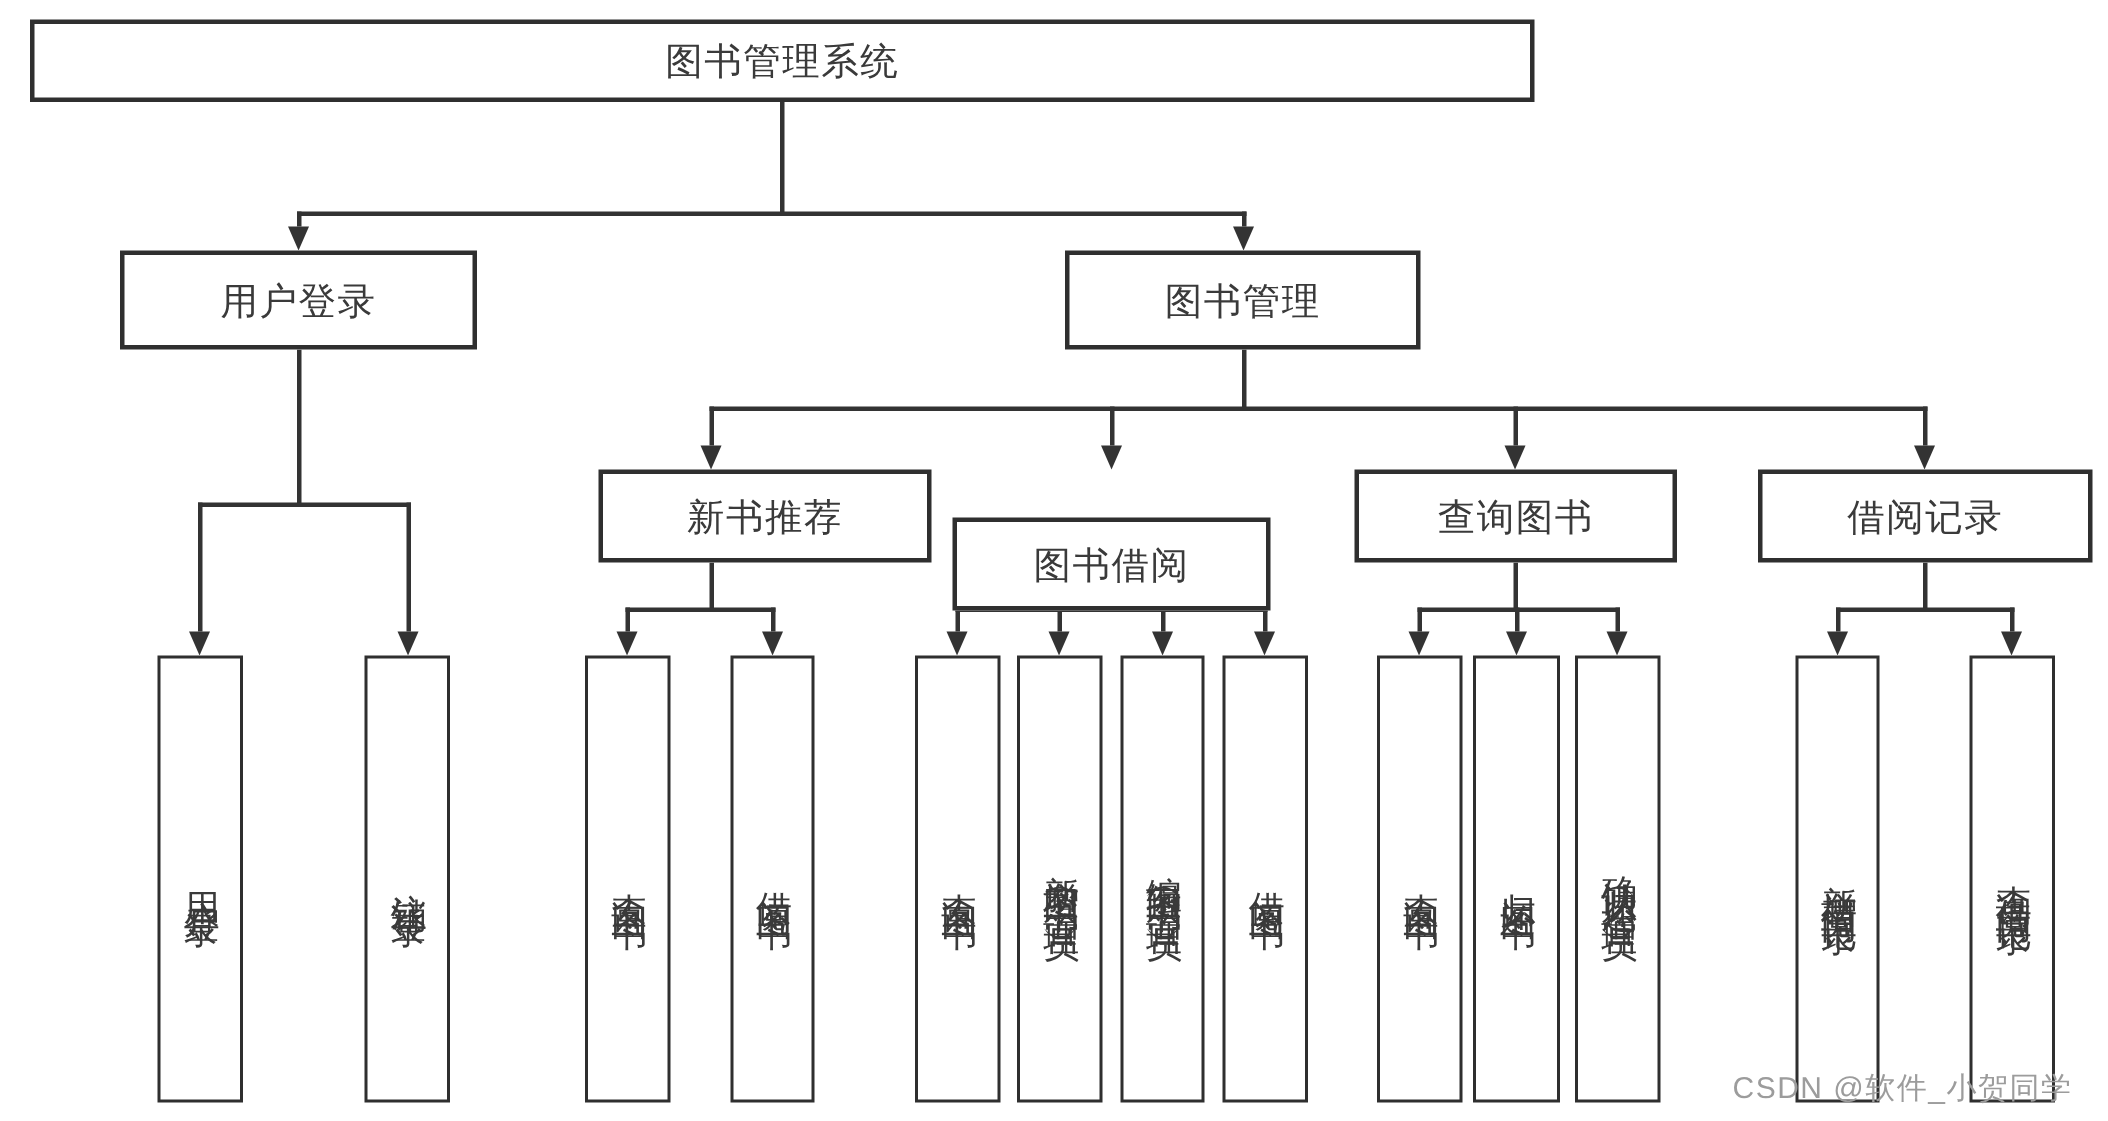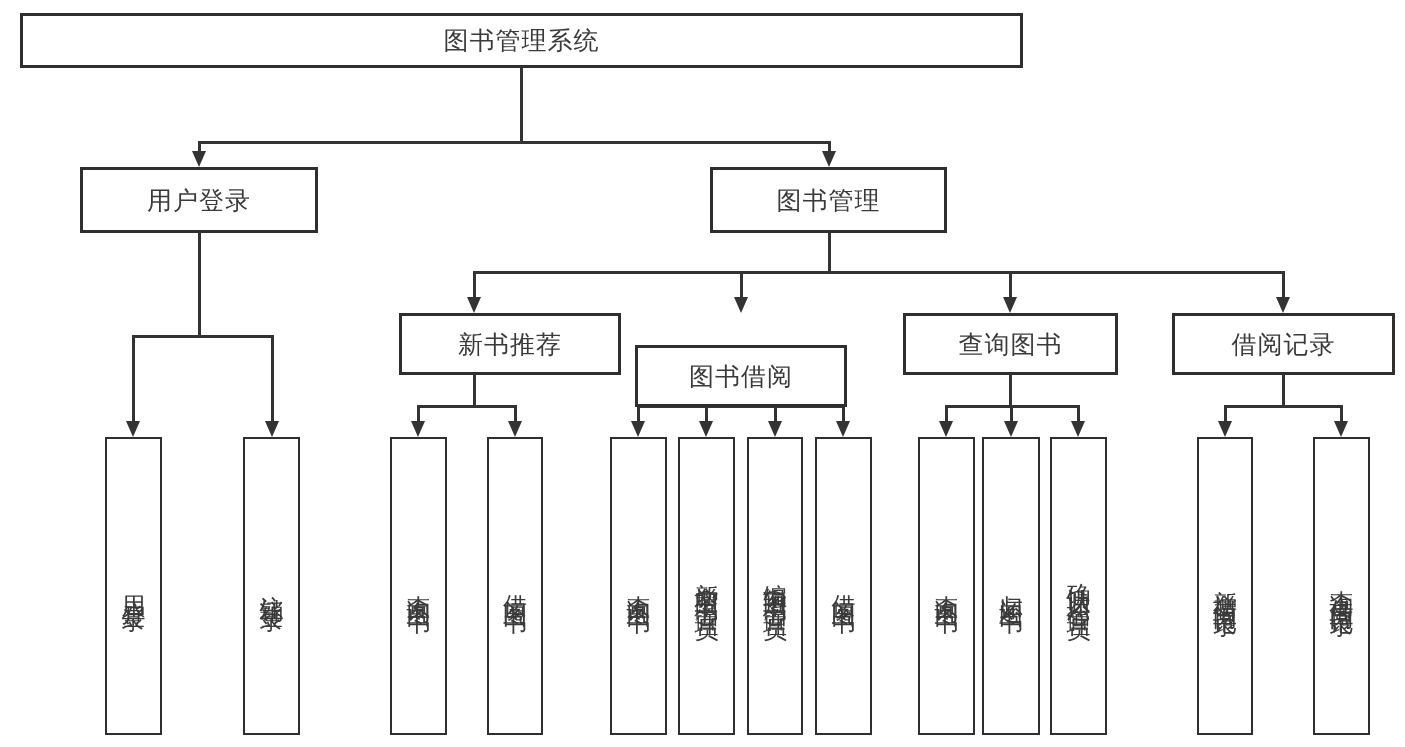--- a/index.html
+++ b/index.html
@@ -139,14 +139,15 @@
   <div class="h-line" style="left:945px;top:405px;width:135px;"></div>
   <div class="arrow" style="left:945px;top:405px;height:16px;"></div>
   <div class="arrow" style="left:1010px;top:405px;height:16px;"></div>
   <div class="arrow" style="left:1077px;top:405px;height:16px;"></div>
 
   <div class="v-line" style="left:1282px;top:375px;height:33px;"></div>
   <div class="h-line" style="left:1224px;top:405px;width:119px;"></div>
   <div class="arrow" style="left:1224px;top:405px;height:16px;"></div>
   <div class="arrow" style="left:1340px;top:405px;height:16px;"></div>
 
+  <div class="watermark">CSDN @软件_小贺同学</div>
 
 </div>
 
 </body></html>

